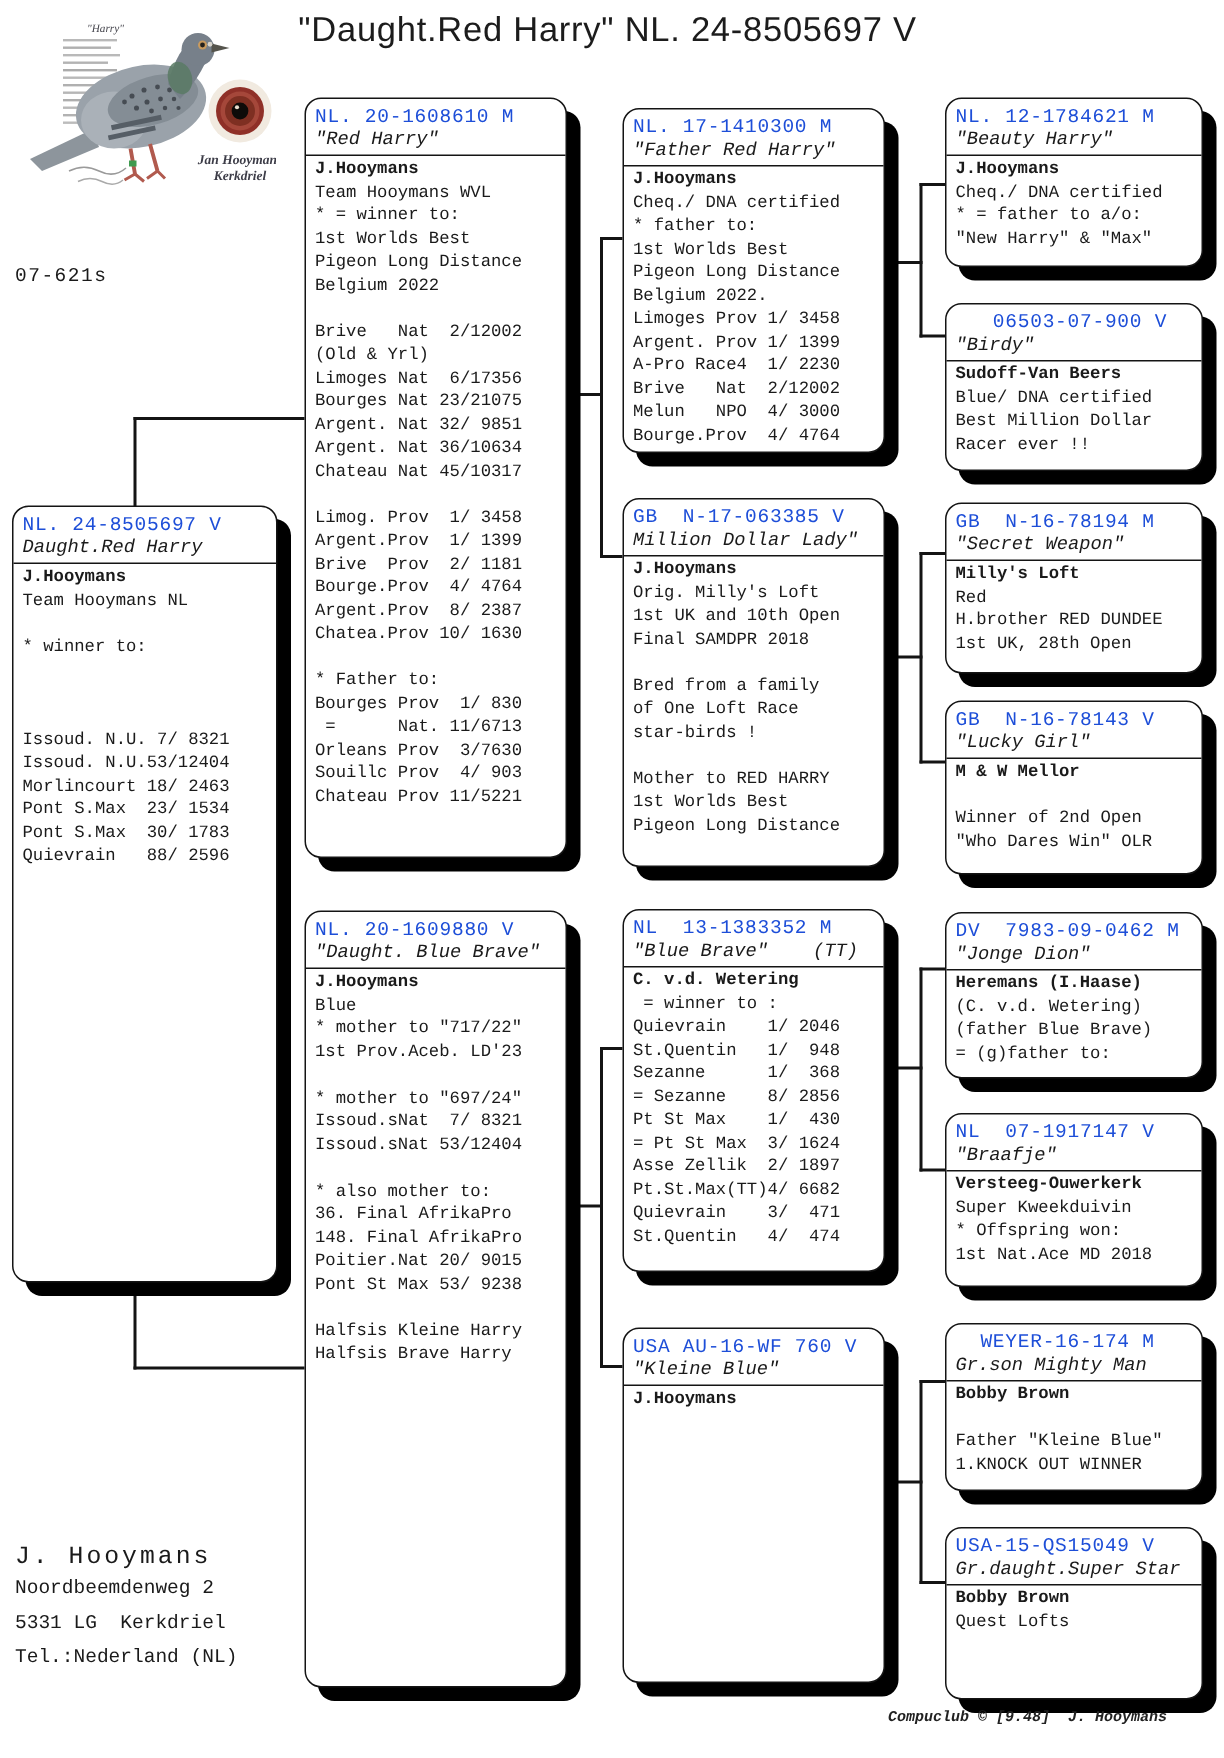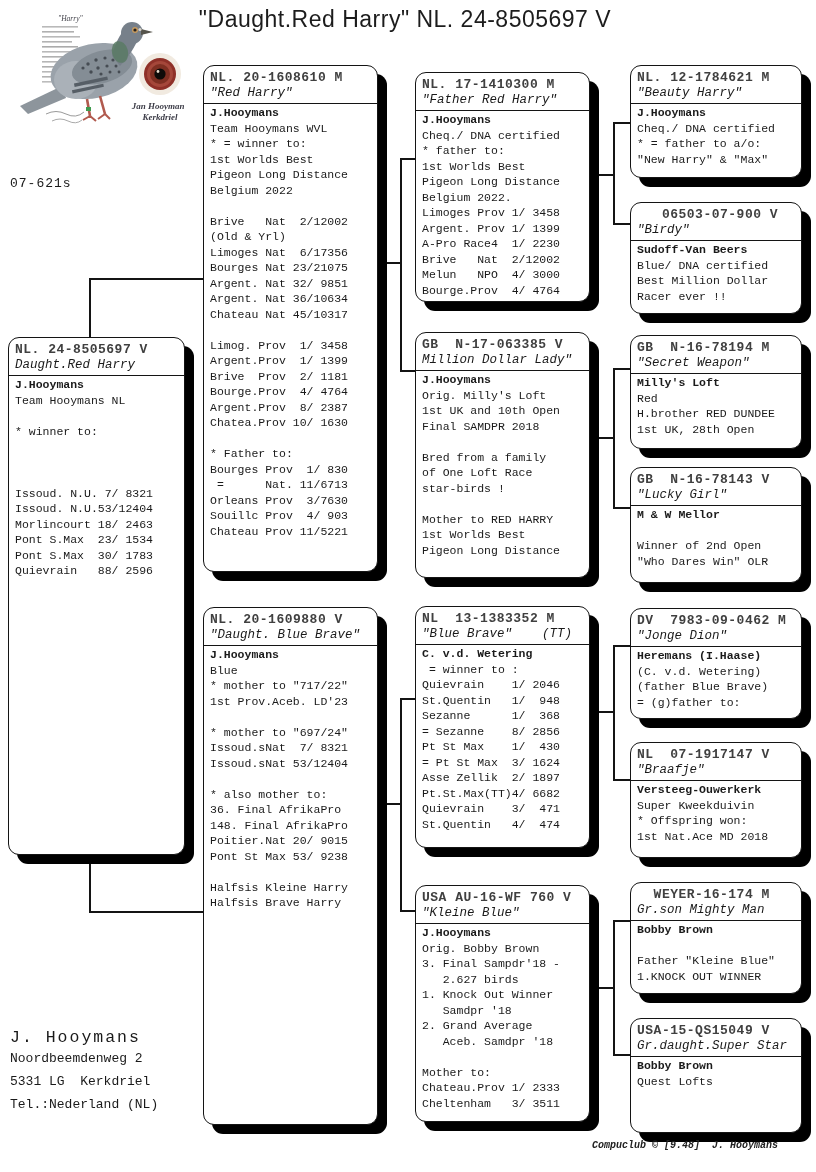--- a/index.html
+++ b/index.html
@@ -11,21 +11,21 @@
   .title{
     position:absolute;left:150px;top:6px;width:510px;text-align:center;
     font-family:"Liberation Sans","DejaVu Sans",sans-serif;
     font-size:23px;color:#1c1c1c;letter-spacing:.5px;
   }
   .pbox{
     position:absolute;box-sizing:border-box;background:#fff;
     border:1.6px solid #141414;border-radius:11px;
     box-shadow:9px 9px 0 #000;padding:3px 6px 2px 6px;
   }
-  .code{font-size:13px;font-weight:bold;color:#404040;white-space:pre;line-height:17px;letter-spacing:.5px;}
+  .code{font-size:13px;font-weight:normal;color:#1d4ed8;white-space:pre;line-height:17px;letter-spacing:.5px;}
   .bname{font-size:12.5px;font-style:italic;white-space:pre;line-height:15px;padding-bottom:2px;}
   .ndiv{border:none;border-top:1.6px solid #141414;margin:0 -6px 1px -6px;}
   .owner{font-size:11.5px;font-weight:bold;white-space:pre;line-height:15.5px;}
   .body{font-size:11.5px;white-space:pre;line-height:15.5px;}
   .seg{position:absolute;background:#141414;}
   .ringlbl{position:absolute;left:10px;top:176px;font-size:13px;letter-spacing:1px;}
   .ownerblk{position:absolute;left:10px;top:1028px;}
   .ownerblk .hd{font-size:16.5px;font-weight:normal;letter-spacing:2px;}
   .ownerblk .ln{font-size:13px;line-height:23px;white-space:pre;}
   .ownerblk .ct{font-size:12.5px;line-height:22px;white-space:pre;margin-top:14px;}
@@ -263,31 +263,20 @@
 Pt.St.Max(TT)4/ 6682
 Quievrain    3/  471
 St.Quentin   4/  474</div>
   </div>
 
   <div class="pbox" style="left:415px;top:885px;width:175px;height:237px">
     <div class="code">USA AU-16-WF 760 V</div>
     <div class="bname">"Kleine Blue"</div>
     <hr class="ndiv">
     <div class="owner">J.Hooymans</div>
-    <div class="body">Orig. Bobby Brown
-3. Final Sampdr'18 -
-   2.627 birds
-1. Knock Out Winner
-   Samdpr '18
-2. Grand Average
-   Aceb. Samdpr '18
-
-Mother to:
-Chateau.Prov 1/ 2333
-Cheltenham   3/ 3511</div>
   </div>
 
   <div class="pbox" style="left:630px;top:65px;width:172px;height:113px">
     <div class="code">NL. 12-1784621 M</div>
     <div class="bname">"Beauty Harry"</div>
     <hr class="ndiv">
     <div class="owner">J.Hooymans</div>
     <div class="body">Cheq./ DNA certified
 * = father to a/o:
 "New Harry" &amp; "Max"</div>

